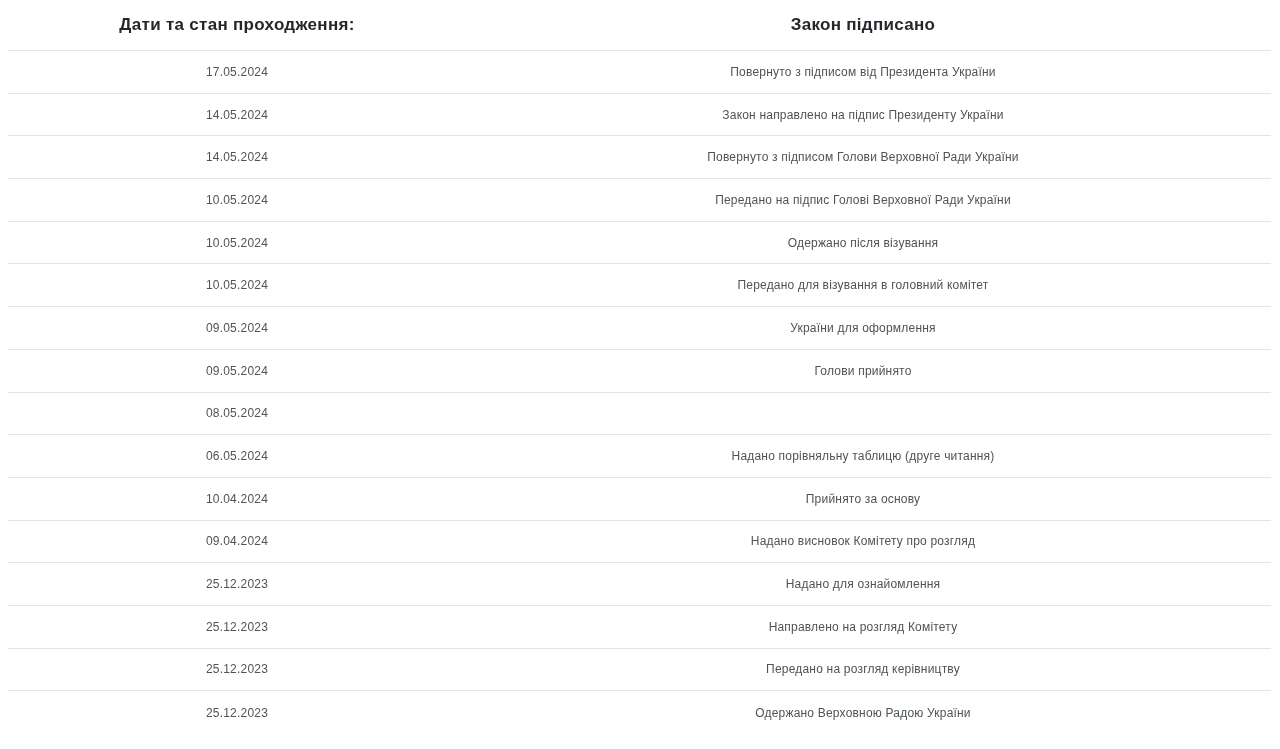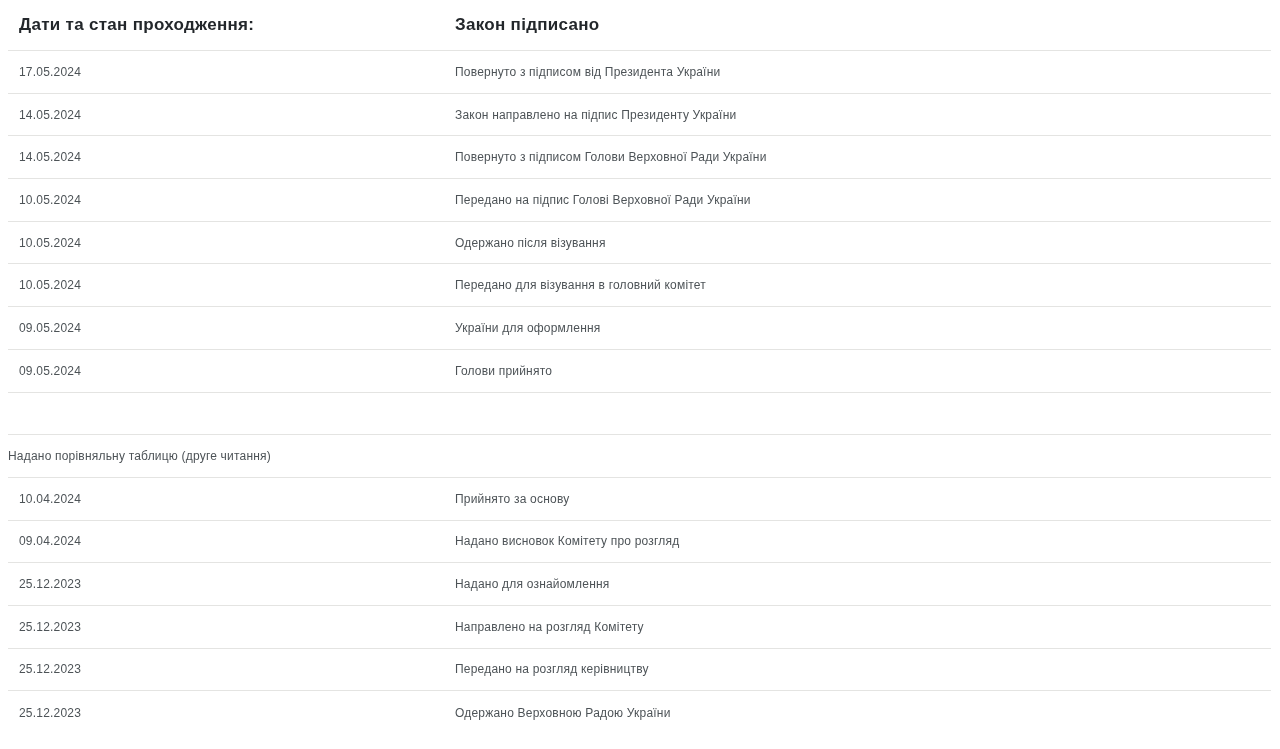--- a/index.html
+++ b/index.html
@@ -8,20 +8,21 @@
   }
   body {
     width: 1280px;
     height: 749px;
     background: #ffffff;
     font-family: "Liberation Sans", sans-serif;
     overflow: hidden;
   }
   .status-table {
     margin: 0 9px 0 8px;
+    text-align: center;
   }
   .header-row {
     display: flex;
     align-items: center;
     height: 51px;
     box-sizing: border-box;
     border-bottom: 1px solid var(--divider, #e4e4e2);
     font-weight: bold;
     font-size: 17px;
     letter-spacing: 0.3px;
@@ -94,23 +95,25 @@
     <div class="col-date">09.05.2024</div>
     <div class="col-status">України для оформлення</div>
   </div>
 
   <div class="data-row">
     <div class="col-date">09.05.2024</div>
     <div class="col-status">Голови прийнято</div>
   </div>
 
   <div class="data-row">
+    <div class="col-date">08.05.2024</div>
   </div>
 
   <div class="data-row">
+    <div class="col-date">06.05.2024</div>
     <div class="col-status">Надано порівняльну таблицю (друге читання)</div>
   </div>
 
   <div class="data-row">
     <div class="col-date">10.04.2024</div>
     <div class="col-status">Прийнято за основу</div>
   </div>
 
   <div class="data-row">
     <div class="col-date">09.04.2024</div>

